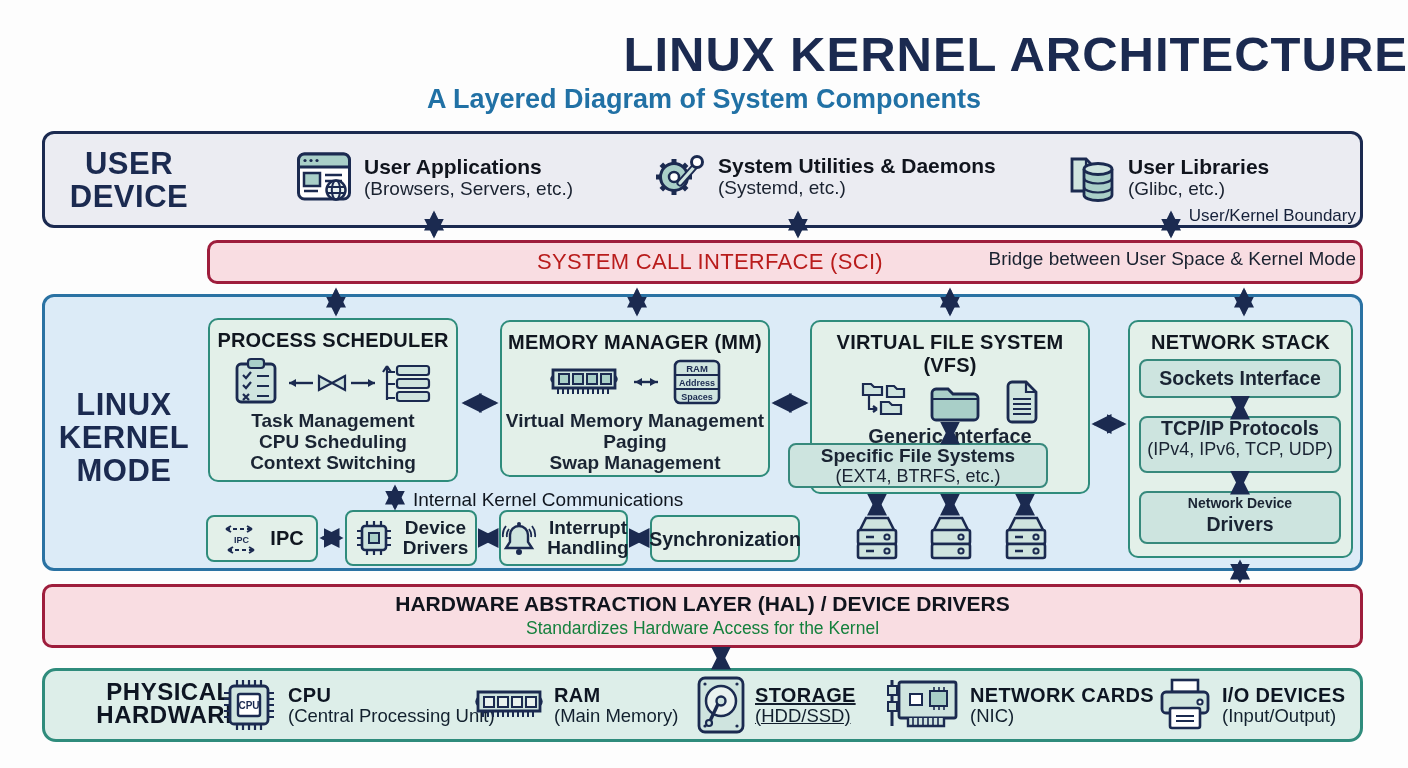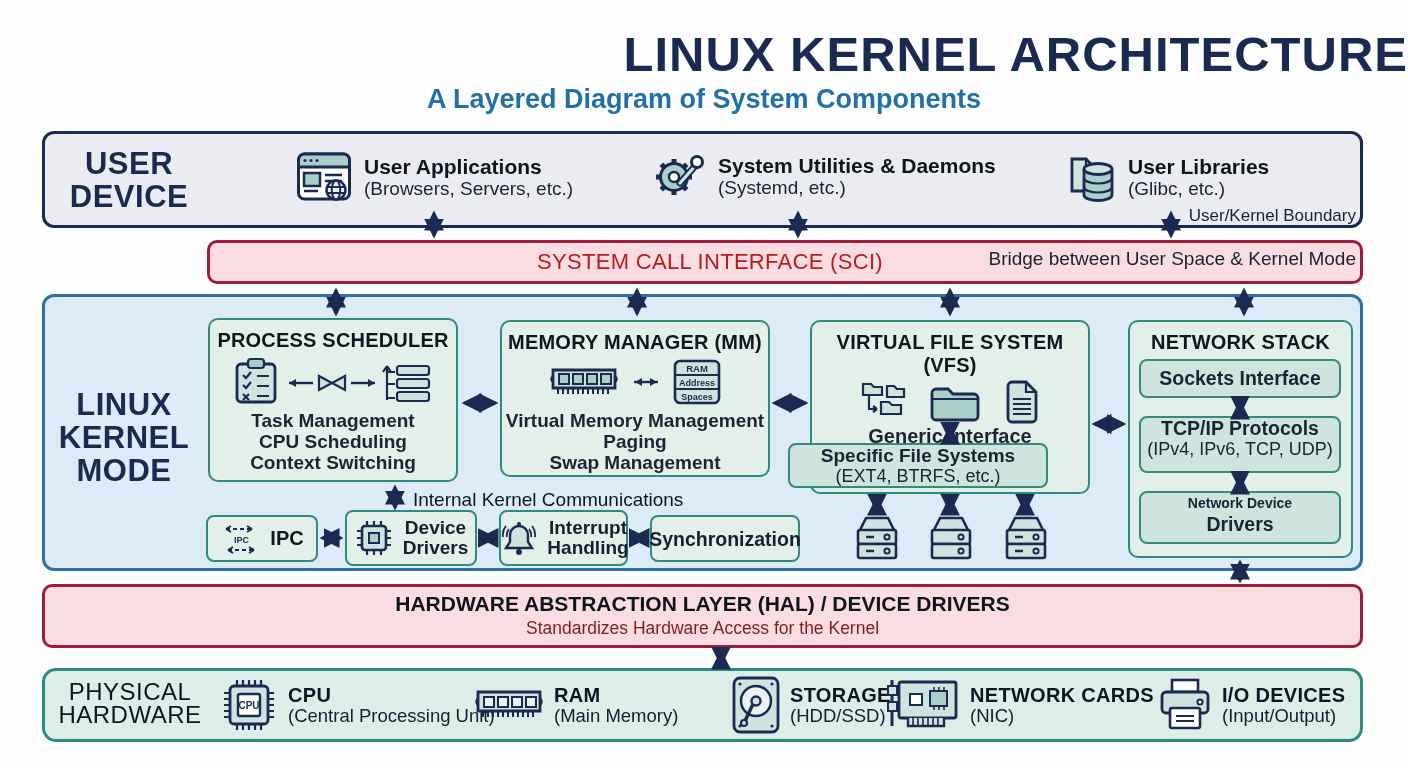--- a/index.html
+++ b/index.html
@@ -16,42 +16,42 @@
   .subtitle{left:0;top:84px;width:1408px;font-size:27px;font-weight:700;color:#2171a5;text-align:center;}
 
   
   .user-box{left:42px;top:131px;width:1321px;height:97px;background:#ebecf2;border:3.5px solid #1b2a50;border-radius:12px;}
   .sci-bar{left:207px;top:240px;width:1156px;height:44px;background:#f9dde2;border:3px solid #9e1d3c;border-radius:10px;}
   .kernel-box{left:42px;top:294px;width:1321px;height:277px;background:#dcebf7;border:3px solid #2a72a3;border-radius:12px;}
   .hal-bar{left:42px;top:584px;width:1321px;height:64px;background:#f9dde2;border:3.5px solid #9e1d3c;border-radius:10px;}
   .hw-box{left:42px;top:668px;width:1321px;height:74px;background:#ddeee9;border:3.5px solid #2f8c7c;border-radius:14px;}
 
   .layer-label{color:#1b2a50;font-weight:800;line-height:33px;font-size:31px;text-align:center;letter-spacing:0.5px;}
-  .hw-label{color:#0d1522;font-weight:400;line-height:23px;font-size:24px;text-align:center;letter-spacing:0.5px;}
+  .hw-label{color:#0d1522;font-weight:700;line-height:23px;font-size:24px;text-align:center;letter-spacing:0.5px;margin-left:39px;}
 
   .us-item{display:flex;align-items:center;gap:12px;}
   .item-title{font-size:21px;font-weight:700;color:#10141d;line-height:23px;margin:0;text-align:left;}
   .item-sub{font-size:19px;font-weight:400;color:#1a2230;line-height:21px;margin:0;text-align:left;}
   .boundary-note{font-size:17px;color:#16213a;font-weight:500;}
 
   .sci-title{font-size:22px;font-weight:400;color:#b91c1c;letter-spacing:0.3px;}
   .sci-note{font-size:19px;font-weight:400;color:#1a2230;}
 
   
   .module{background:#e3f0e9;border:2.5px solid #2f8c7c;border-radius:10px;}
   .module-title{font-size:20px;font-weight:800;color:#10161f;letter-spacing:0.2px;margin:9px 0 2px 0;}
   .module-line{font-size:19px;font-weight:700;color:#1a2433;line-height:21px;margin:0;}
   .inner-box{background:#cde4df;border:2px solid #37897c;border-radius:8px;}
   .inner-title{font-size:19px;font-weight:700;color:#1a2433;line-height:21px;margin:0;}
   .inner-sub{font-size:18px;font-weight:400;color:#1a2433;line-height:20px;margin:0;}
   .small-label{font-size:19px;font-weight:700;color:#15202e;line-height:20px;margin:0;}
   .comms-label{font-size:19px;font-weight:500;color:#10161f;}
 
   .hal-title{left:42px;top:592px;width:1321px;font-size:21px;font-weight:800;color:#10141d;text-align:center;}
-  .hal-sub{left:42px;top:618px;width:1321px;font-size:17.5px;font-weight:400;color:#7f1d1d;text-align:center;}
+  .hal-sub{left:42px;top:618px;width:1321px;font-size:17.5px;font-weight:400;color:#15803d;text-align:center;}
 
   .hw-item{display:flex;align-items:center;gap:10px;height:66px;}
   .hw-title{font-size:20px;font-weight:800;color:#0d1522;line-height:21px;margin:0;text-align:left;letter-spacing:0.3px;}
   .hw-sub{font-size:18.5px;font-weight:400;color:#12202e;line-height:20px;margin:0;text-align:left;}
 
   svg{display:block;}
   .arrow-overlay{left:0;top:0;width:1408px;height:768px;pointer-events:none;}
 </style>
 </head>
 <body>
@@ -361,21 +361,21 @@
         <rect x="52" y="10" width="10" height="10" fill="#e9f2ef" stroke="#1b2a50" stroke-width="2"></rect>
         <path d="M9 24 v6 M14 24 v6 M19 24 v6 M24 24 v6 M29 24 v6 M34 24 v6 M39 24 v6 M44 24 v6 M49 24 v6 M54 24 v6 M59 24 v6" stroke="#1b2a50" stroke-width="2"></path>
       </svg>
     </span>
     <span>
       <p class="hw-title">RAM</p>
       <p class="hw-sub">(Main Memory)</p>
     </span>
   </div>
 
-  <div class="abs hw-item" style="left:732px;top:672px;">
+  <div class="abs hw-item" style="left:697px;top:672px;text-decoration:underline;">
     <span>
       <svg width="48" height="58" viewBox="0 0 48 58">
         <rect x="2" y="2" width="44" height="54" rx="6" fill="#cfe4df" stroke="#1b2a50" stroke-width="2.8"></rect>
         <circle cx="24" cy="25" r="15" fill="#e9f2ef" stroke="#1b2a50" stroke-width="2.5"></circle>
         <circle cx="24" cy="25" r="4.5" fill="#cfe4df" stroke="#1b2a50" stroke-width="2.4"></circle>
         <path d="M21 28 L13 45" stroke="#1b2a50" stroke-width="3.4"></path>
         <circle cx="12" cy="47" r="3" fill="#cfe4df" stroke="#1b2a50" stroke-width="2.2"></circle>
         <circle cx="8" cy="8" r="1.6" fill="#1b2a50"></circle>
           <circle cx="40" cy="8" r="1.6" fill="#1b2a50"></circle>
         <circle cx="8" cy="50" r="1.6" fill="#1b2a50"></circle>

